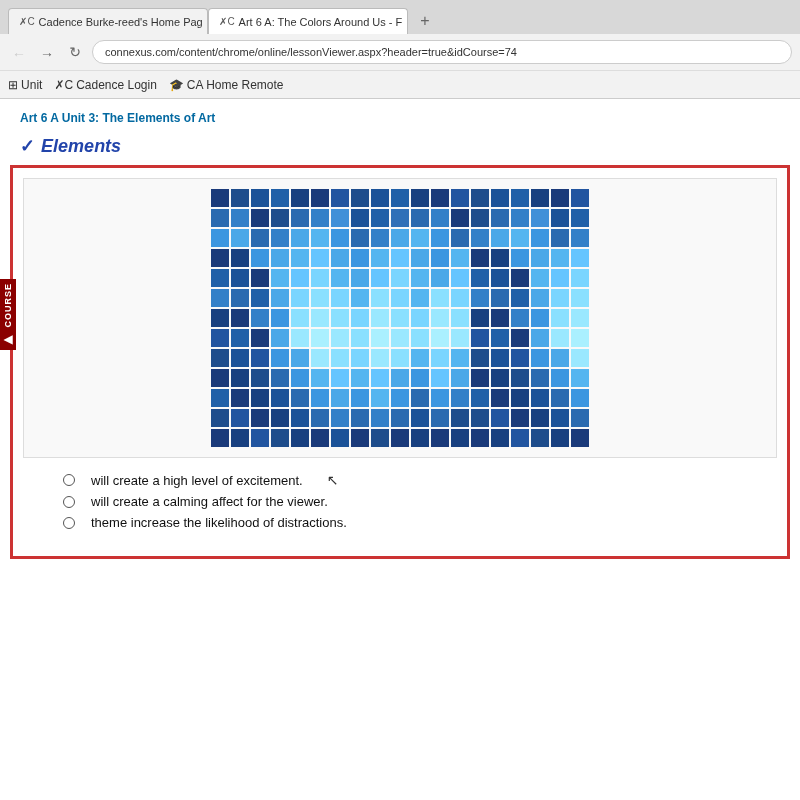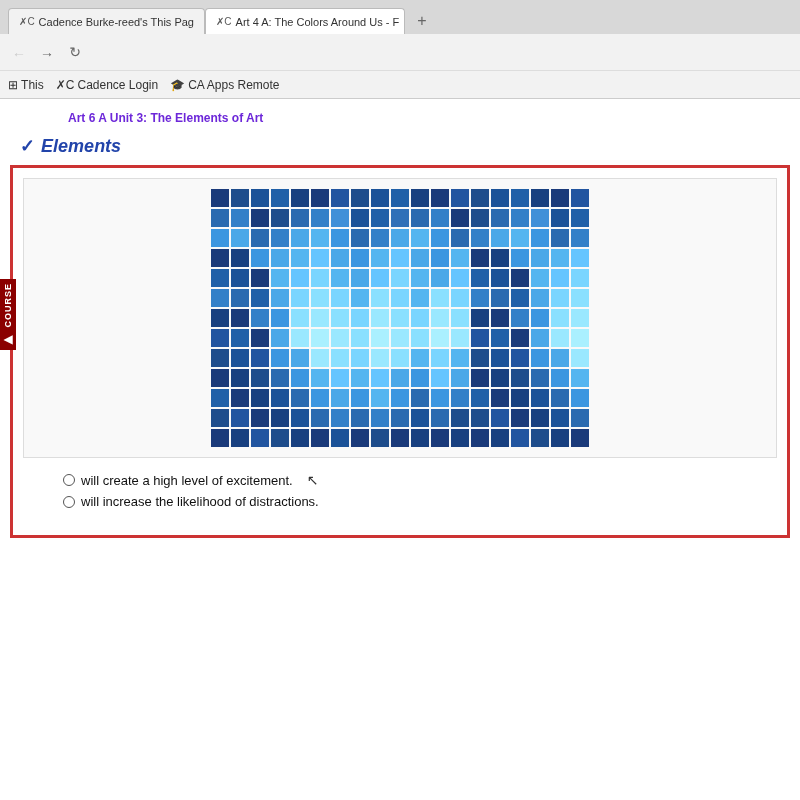--- a/index.html
+++ b/index.html
@@ -135,23 +135,22 @@
       font-size: 17px;
       font-weight: bold;
       color: #111;
       display: flex;
       align-items: center;
       gap: 6px;
     }
     .lesson-subtitle {
       font-size: 12px;
       font-weight: bold;
-      color: #6d28d9;
+      color: #0369a1;
       margin-top: 2px;
-      margin-left: 48px;
     }
 
     
     .evaluate-section {
       padding: 4px 20px 8px 20px;
       display: flex;
       align-items: center;
       gap: 6px;
     }
     .check-icon {
@@ -236,21 +235,21 @@
     .question-num {
       font-weight: normal;
     }
     .options-list {
       list-style: none;
       padding-left: 20px;
     }
     .option-item {
       display: flex;
       align-items: center;
-      gap: 6px;
+      gap: 16px;
       font-size: 13px;
       color: #111;
       margin-bottom: 6px;
     }
     .radio-circle {
       width: 12px;
       height: 12px;
       border: 1.5px solid #555;
       border-radius: 50%;
       display: inline-block;
@@ -266,49 +265,50 @@
       margin-left: 8px;
     }
   </style>
 </head>
 <body>
 
 <div class="browser-chrome">
   <div class="tab-bar">
     <div class="tab">
       <span class="tab-icon">✗C</span>
-      <span>Cadence Burke-reed's This Pag</span>
+      <span>Cadence Burke-reed's Home Pag</span>
 
     </div>
     <div class="tab active">
       <span class="tab-icon">✗C</span>
-      <span>Art 4 A: The Colors Around Us - F</span>
+      <span>Art 6 A: The Colors Around Us - F</span>
 
     </div>
     <div class="tab-new">+</div>
   </div>
 
   <div class="address-bar">
     <div class="nav-btn disabled">←</div>
     <div class="nav-btn">→</div>
     <div class="nav-btn">↻</div>
+    <input class="address-input" type="text" value="connexus.com/content/chrome/online/lessonViewer.aspx?header=true&amp;idCourse=74" style="">
   </div>
 
   <div class="bookmarks-bar">
     <div class="bookmark-item">
       <span class="bookmark-icon">⊞</span>
-      <span>This</span>
+      <span>Unit</span>
     </div>
     <div class="bookmark-item">
       <span class="bookmark-icon">✗C</span>
       <span>Cadence Login</span>
     </div>
     <div class="bookmark-item">
       <span class="bookmark-icon">🎓</span>
-      <span>CA Apps Remote</span>
+      <span>CA Home Remote</span>
     </div>
   </div>
 </div>
 
 <div class="page-content">
 
   <div class="course-sidebar">
     <span class="course-text">COURSE</span>
     <span class="course-arrow">◀</span>
   </div>
@@ -578,19 +578,23 @@
 
     <div class="question-section">
       <ul class="options-list">
         <li class="option-item">
           <span class="radio-circle"></span>
           <span>will create a high level of excitement.</span>
           <span class="cursor-pointer">↖</span>
         </li>
         <li class="option-item">
           <span class="radio-circle"></span>
-          <span>will increase the likelihood of distractions.</span>
+          <span>will create a calming affect for the viewer.</span>
+        </li>
+        <li class="option-item">
+          <span class="radio-circle"></span>
+          <span>theme increase the likelihood of distractions.</span>
         </li>
       </ul>
     </div>
 
   </div>
 </div>
 
 </body></html>

